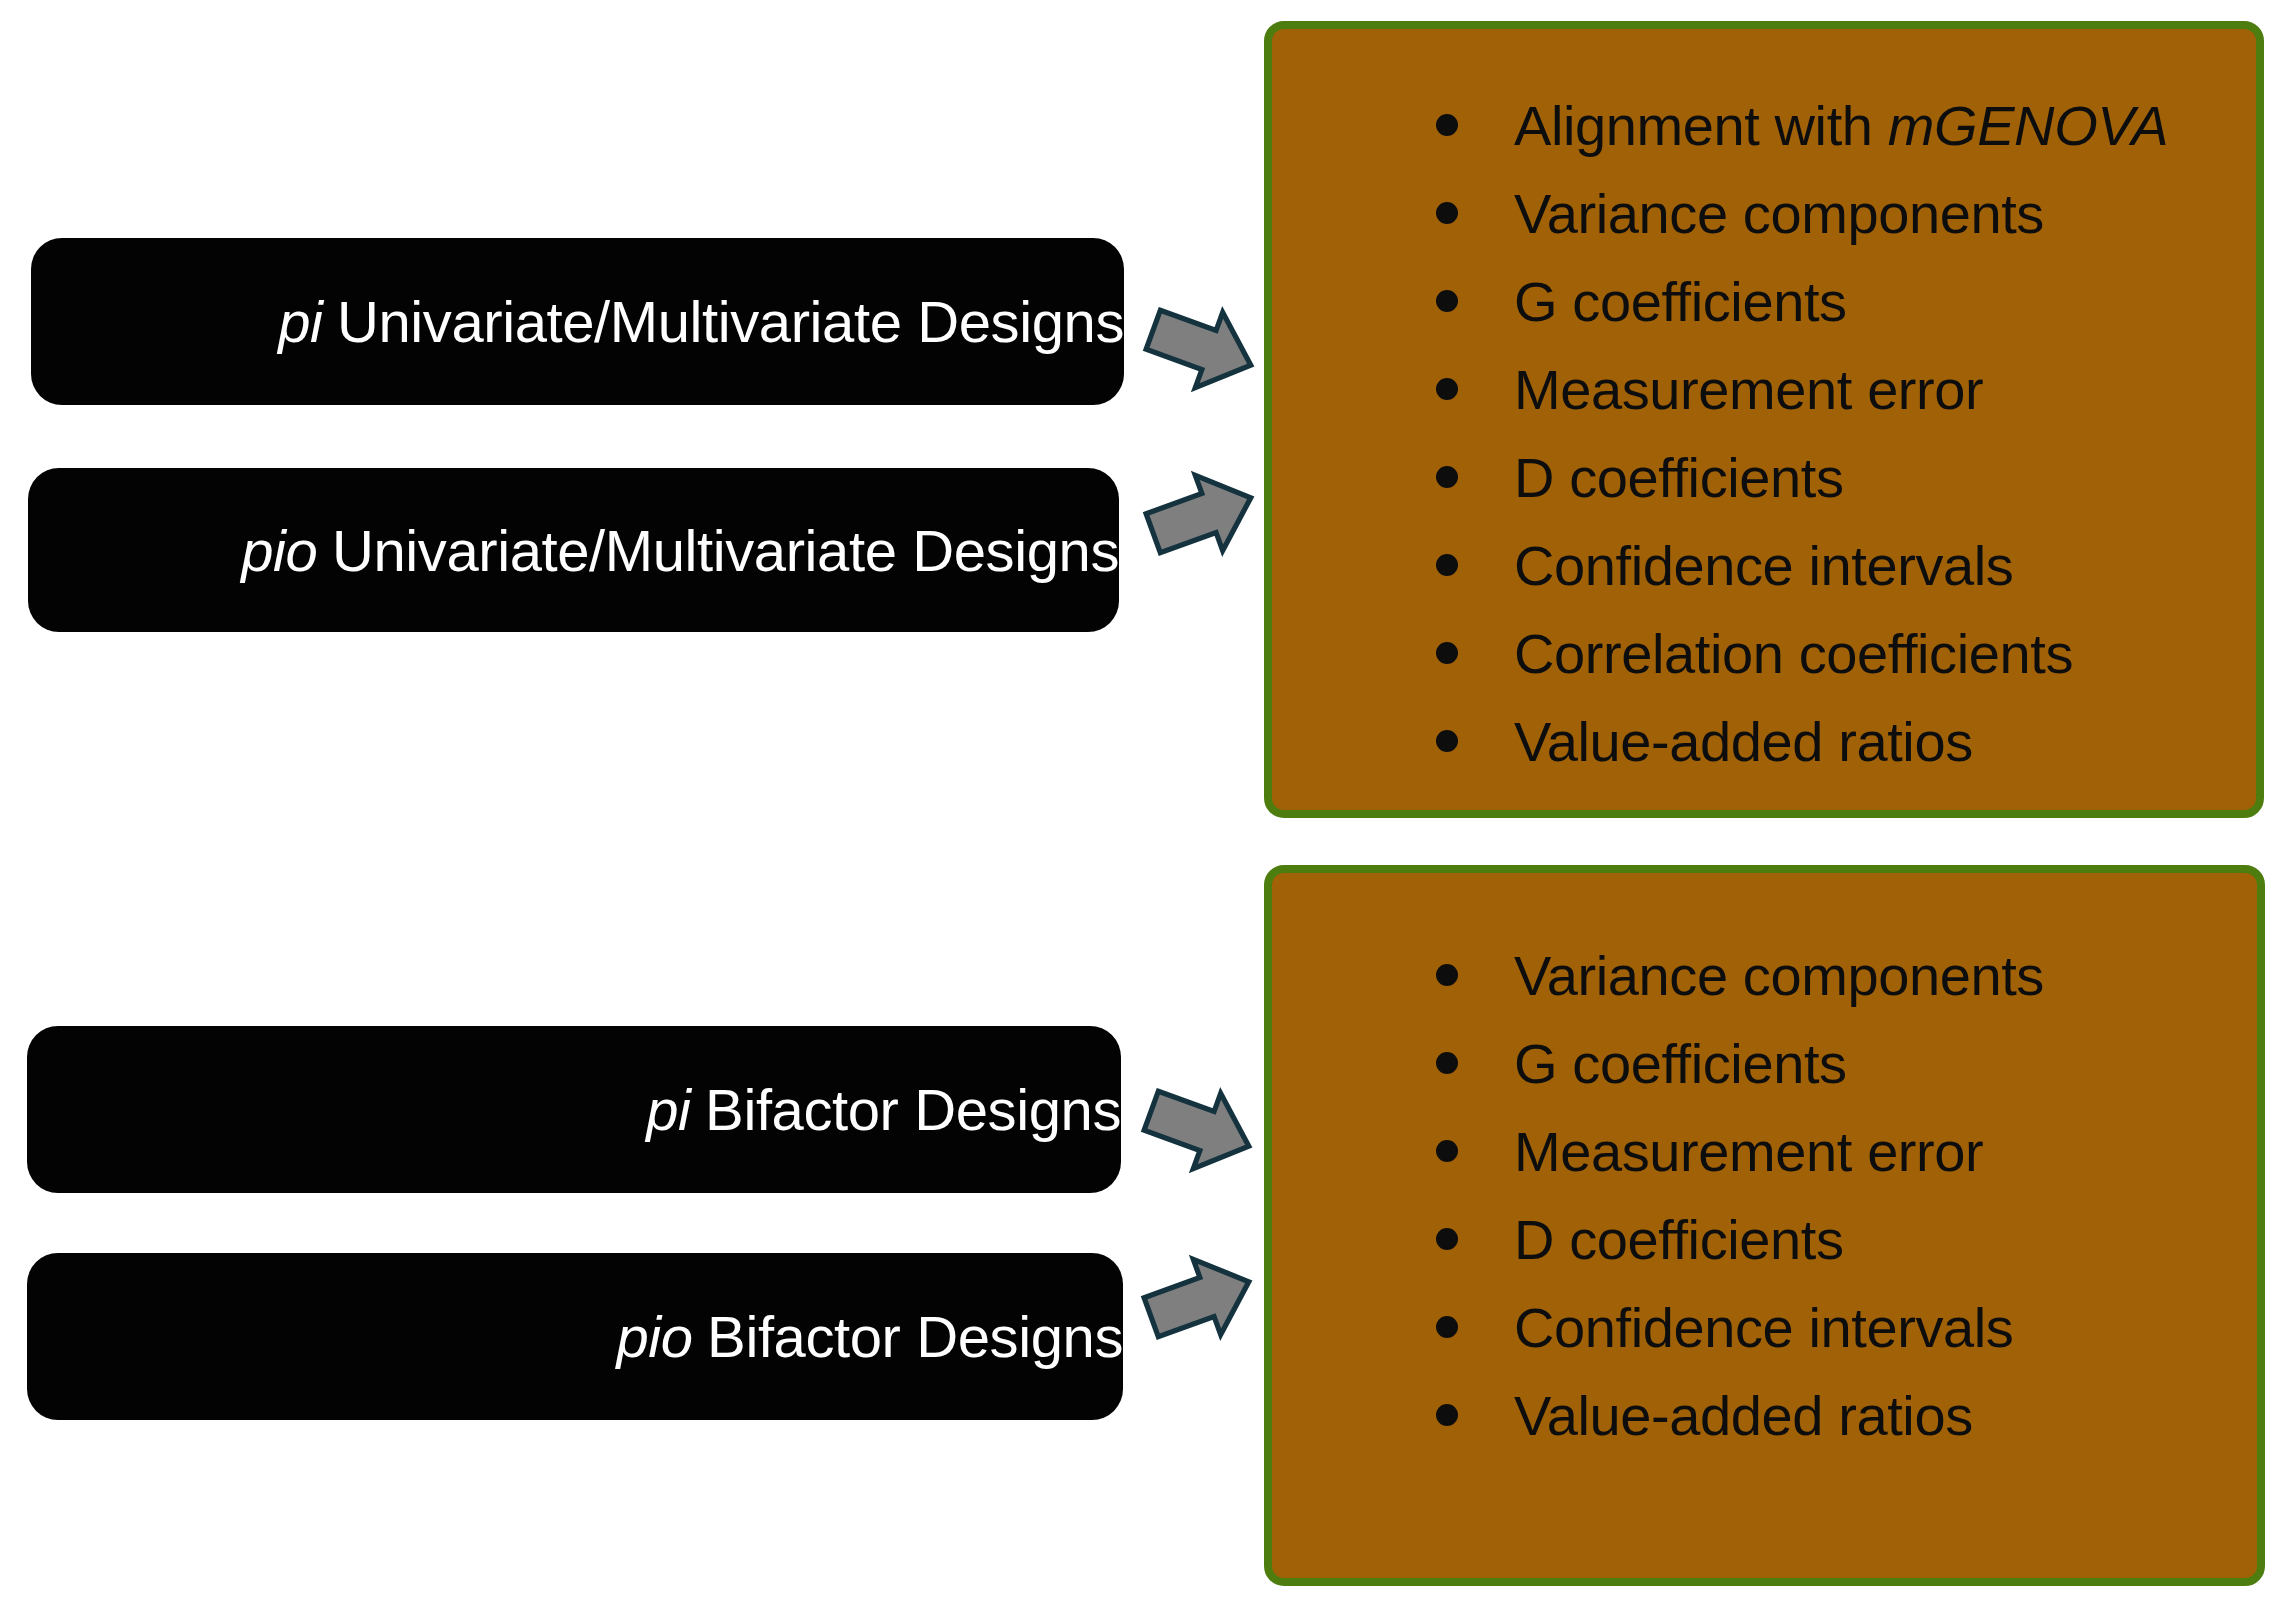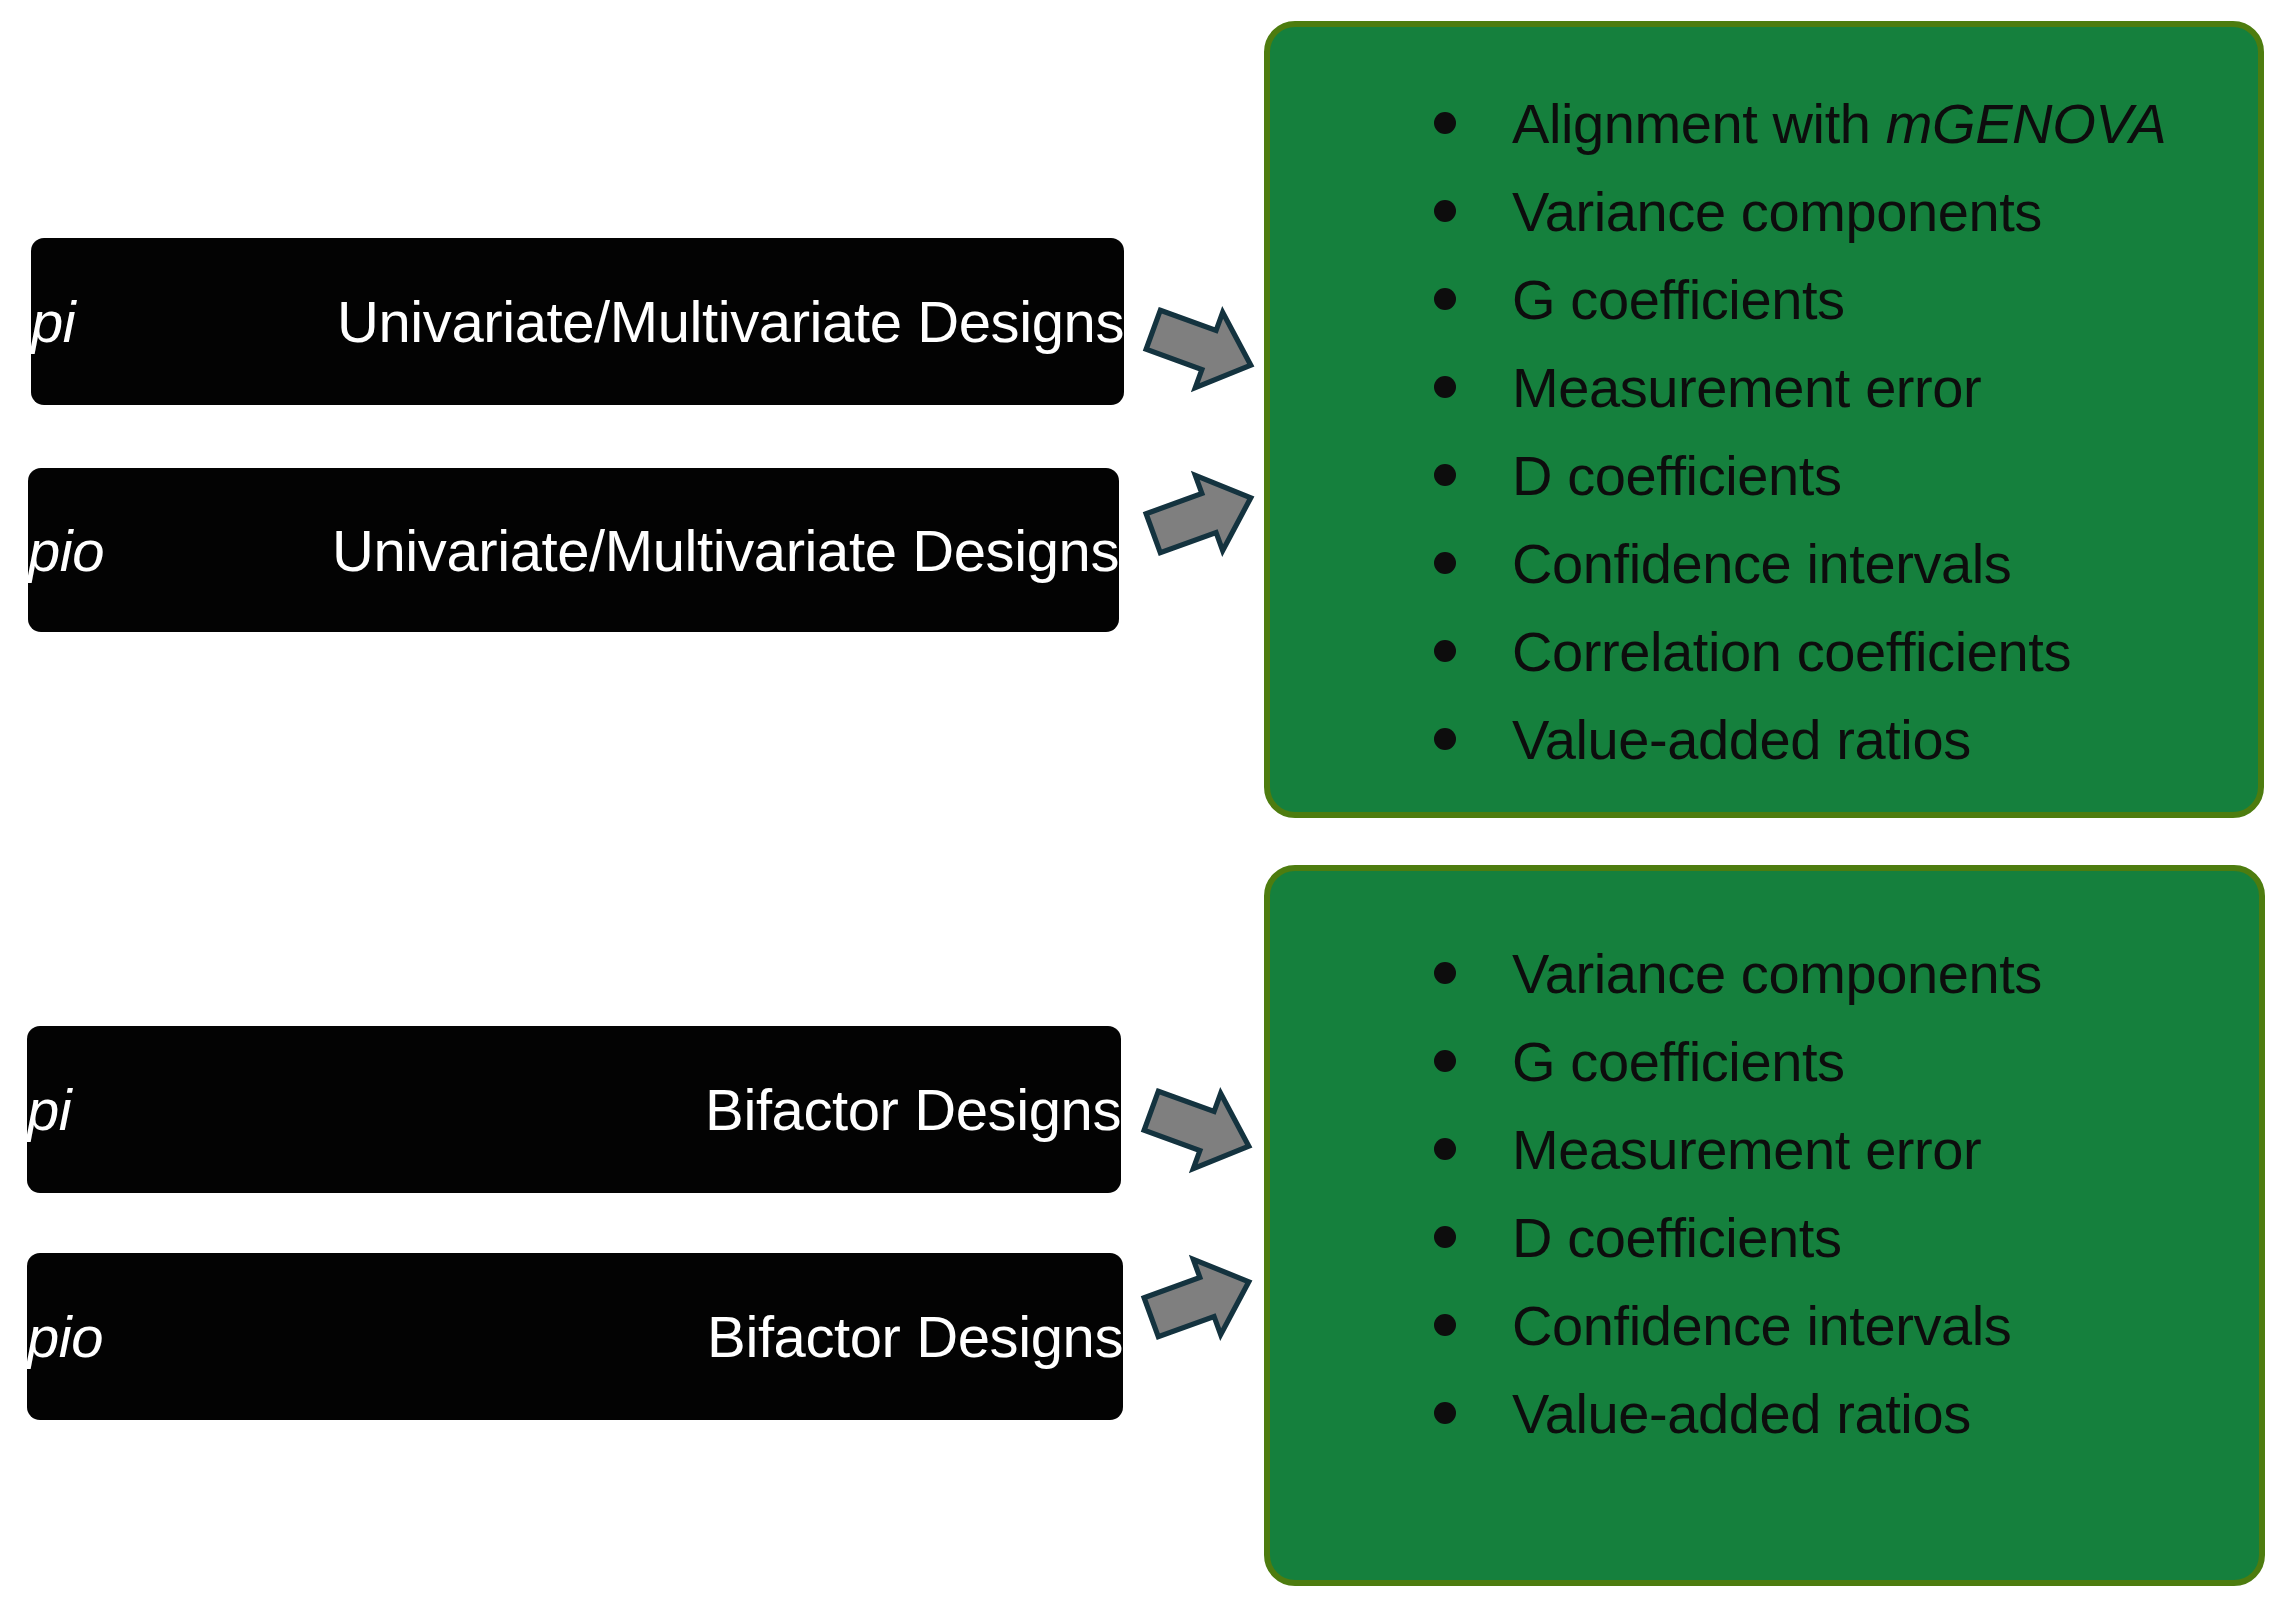--- a/index.html
+++ b/index.html
@@ -7,35 +7,35 @@
     position:relative;
     width:2295px;
     height:1609px;
     background:#ffffff;
     font-family:"Liberation Sans", sans-serif;
     overflow:hidden;
   }
   .pill{
     position:absolute;
     background:#030303;
-    border-radius:13px;
+    border-radius:31px;
     color:#ffffff;
     display:flex;
     align-items:center;
-    justify-content:space-between;
+    justify-content:flex-end;
     font-size:58px;
     letter-spacing:-0.4px;
     white-space:nowrap;
   }
   .pill .prefix{font-style:italic;margin-right:0.25em;}
   .panel{
     position:absolute;
-    background:#15803d;
-    border:6px solid #4d7c0f;
-    border-radius:31px;
+    background:#a16207;
+    border:8px solid #4d7c0f;
+    border-radius:20px;
     box-sizing:border-box;
   }
   .panel-inner{width:100%;height:100%;box-sizing:border-box;}
   #panel-univariate .panel-inner{padding-top:52px;}
   #panel-bifactor .panel-inner{padding-top:58px;}
   .row{
     display:flex;
     align-items:center;
     height:88px;
     padding-left:164px;

